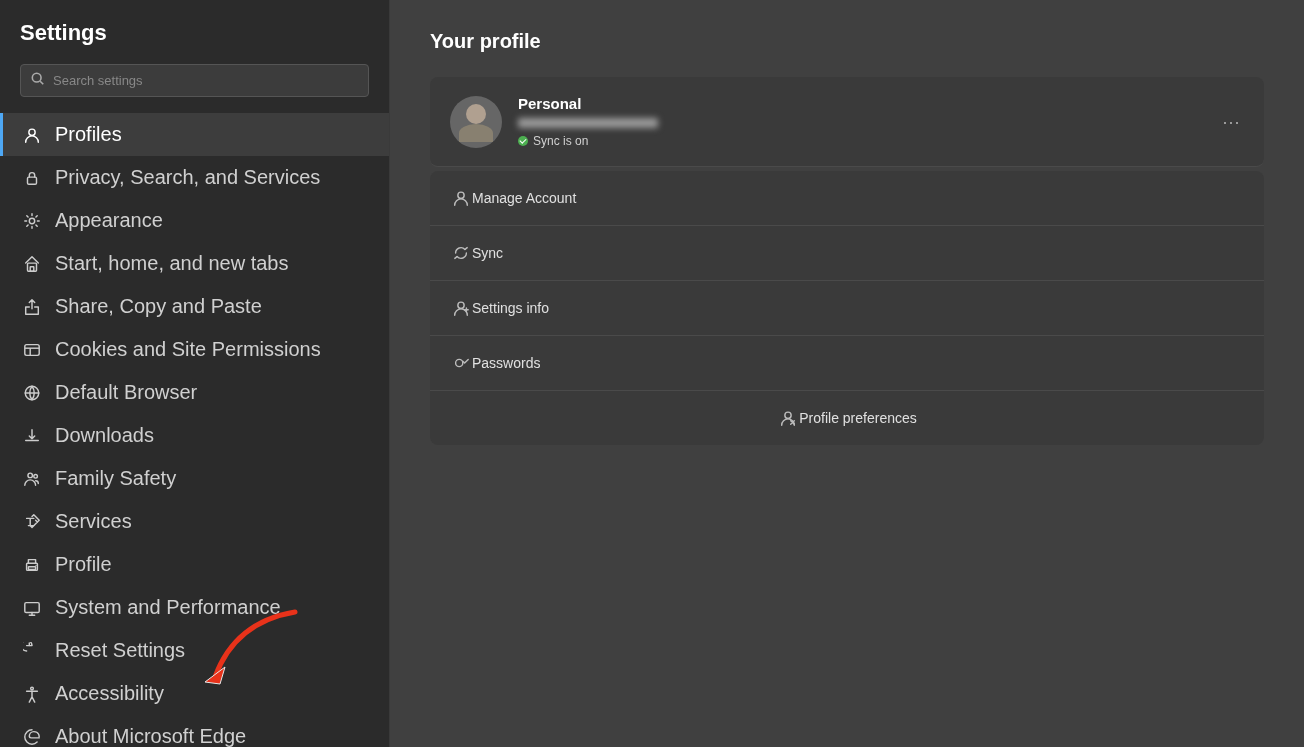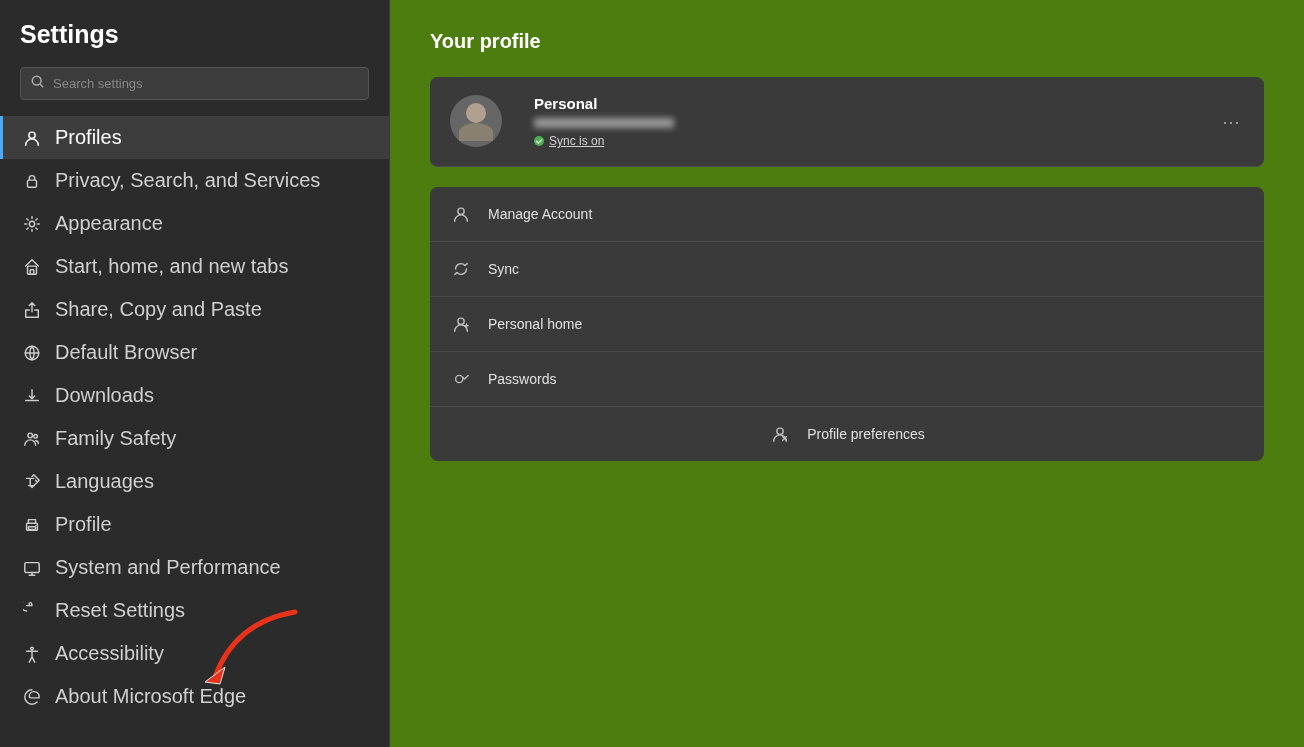--- a/index.html
+++ b/index.html
@@ -22,21 +22,21 @@
       height: 747px;
       overflow-y: auto;
       padding: 20px 0 20px 0;
       border-right: 1px solid #3a3a3a;
     }
     .sidebar::-webkit-scrollbar { width: 6px; }
     .sidebar::-webkit-scrollbar-track { background: transparent; }
     .sidebar::-webkit-scrollbar-thumb { background: #555; border-radius: 3px; }
 
     .sidebar-title {
-      font-size: 25px;
+      font-size: 22px;
       font-weight: 700;
       color: #ffffff;
       padding: 0 20px 18px 20px;
     }
 
     .search-box {
       margin: 0 20px 16px 20px;
       display: flex;
       align-items: center;
       background: #3c3c3c;
@@ -80,44 +80,44 @@
       align-items: center;
       justify-content: center;
       font-size: 16px;
       color: #ccc;
     }
     .nav-item.active .nav-icon { color: #fff; }
 
     
     .main-content {
       flex: 1;
-      background: #4d7c0f;
+      background: #404040;
       padding: 30px 40px;
       overflow-y: auto;
     }
     .main-content::-webkit-scrollbar { width: 6px; }
     .main-content::-webkit-scrollbar-track { background: transparent; }
     .main-content::-webkit-scrollbar-thumb { background: #555; border-radius: 3px; }
 
     .page-title {
       font-size: 20px;
       font-weight: 600;
       color: #ffffff;
       margin-bottom: 24px;
     }
 
     
     .profile-card {
       background: #3a3a3a;
       border-radius: 8px;
       padding: 18px 20px;
       display: flex;
-      align-items: flex-start;
-      gap: 32px;
-      margin-bottom: 20px;
+      align-items: flex-end;
+      gap: 16px;
+      margin-bottom: 4px;
       position: relative;
       border-bottom: 1px solid #4a4a4a;
     }
     .profile-avatar {
       width: 52px;
       height: 52px;
       border-radius: 50%;
       background: #666;
       overflow: hidden;
       flex-shrink: 0;
@@ -176,21 +176,20 @@
       width: 140px;
       filter: blur(3px);
       vertical-align: middle;
     }
     .sync-status {
       display: flex;
       align-items: center;
       gap: 5px;
       font-size: 12px;
       color: #d0d0d0;
-      text-decoration: underline;
     }
     .sync-dot {
       width: 10px;
       height: 10px;
       border-radius: 50%;
       background: #4caf50;
       display: flex;
       align-items: center;
       justify-content: center;
     }
@@ -216,21 +215,20 @@
 
     
     .menu-list {
       background: #3a3a3a;
       border-radius: 8px;
       overflow: hidden;
     }
     .menu-item {
       display: flex;
       align-items: center;
-      gap: 16px;
       padding: 16px 20px;
       border-bottom: 1px solid #4a4a4a;
       cursor: pointer;
       color: #e0e0e0;
       font-size: 14px;
       font-weight: 500;
     }
     .menu-item:last-child { border-bottom: none; justify-content: center; }
     .menu-icon {
       width: 22px;
@@ -304,20 +302,30 @@
           <svg width="18" height="18" viewBox="0 0 20 20" stroke="currentColor" stroke-width="1.6">
             <path d="M7 10H3v8h14v-8h-4" stroke-linecap="round" stroke-linejoin="round"></path>
             <path d="M10 2v10M7 5l3-3 3 3" stroke-linecap="round" stroke-linejoin="round"></path>
           </svg>
         </span>
     <span>Share, Copy and Paste</span>
   </div>
       <div class="nav-item">
     <span class="nav-icon">
           <svg width="18" height="18" viewBox="0 0 20 20" stroke="currentColor" stroke-width="1.6">
+            <rect x="2" y="4" width="16" height="12" rx="2"></rect>
+            <line x1="2" y1="8" x2="18" y2="8"></line>
+            <line x1="8" y1="8" x2="8" y2="16"></line>
+          </svg>
+        </span>
+    <span>Cookies and Site Permissions</span>
+  </div>
+      <div class="nav-item">
+    <span class="nav-icon">
+          <svg width="18" height="18" viewBox="0 0 20 20" stroke="currentColor" stroke-width="1.6">
             <circle cx="10" cy="10" r="7.5"></circle>
             <path d="M2.5 10h15M10 2.5a12.5 12.5 0 010 15M10 2.5a12.5 12.5 0 000 15" stroke-linecap="round"></path>
           </svg>
         </span>
     <span>Default Browser</span>
   </div>
       <div class="nav-item">
     <span class="nav-icon">
           <svg width="18" height="18" viewBox="0 0 20 20" stroke="currentColor" stroke-width="1.6">
             <path d="M10 3v10M7 10l3 3 3-3" stroke-linecap="round" stroke-linejoin="round"></path>
@@ -338,21 +346,21 @@
     <span>Family Safety</span>
   </div>
       <div class="nav-item">
     <span class="nav-icon">
           <svg width="18" height="18" viewBox="0 0 20 20" stroke="currentColor" stroke-width="1.6">
             <path d="M4 6h8M8 6v8M12 14H6" stroke-linecap="round"></path>
             <path d="M10 4l2-2 6 6-2 2" stroke-linecap="round" stroke-linejoin="round"></path>
             <path d="M14 8l2 2-6 6-2-2" stroke-linecap="round" stroke-linejoin="round"></path>
           </svg>
         </span>
-    <span>Languages</span>
+    <span>Services</span>
   </div>
       <div class="nav-item">
     <span class="nav-icon">
           <svg width="18" height="18" viewBox="0 0 20 20" stroke="currentColor" stroke-width="1.6">
             <rect x="4" y="8" width="12" height="8" rx="1"></rect>
             <path d="M6 8V4h8v4" stroke-linecap="round" stroke-linejoin="round"></path>
             <rect x="6" y="12" width="8" height="3" rx="0.5"></rect>
             <circle cx="14.5" cy="10.5" r="0.7" fill="currentColor" stroke="none"></circle>
           </svg>
         </span>
@@ -439,21 +447,21 @@
     <span>Sync</span>
   </div>
       <div class="menu-item">
     <span class="menu-icon">
           <svg width="18" height="18" viewBox="0 0 20 20" stroke="currentColor" stroke-width="1.6">
             <circle cx="10" cy="7" r="3.5"></circle>
             <path d="M3 18c0-3.866 3.134-7 7-7s7 3.134 7 7" stroke-linecap="round"></path>
             <path d="M14 12h4M16 10v4" stroke-linecap="round"></path>
           </svg>
         </span>
-    <span>Personal home</span>
+    <span>Settings info</span>
   </div>
       <div class="menu-item">
     <span class="menu-icon">
           <svg width="18" height="18" viewBox="0 0 20 20" stroke="currentColor" stroke-width="1.6">
             <circle cx="8" cy="10" r="4"></circle>
             <path d="M12 8l2 2 4-4" stroke-linecap="round" stroke-linejoin="round"></path>
           </svg>
         </span>
     <span>Passwords</span>
   </div>

